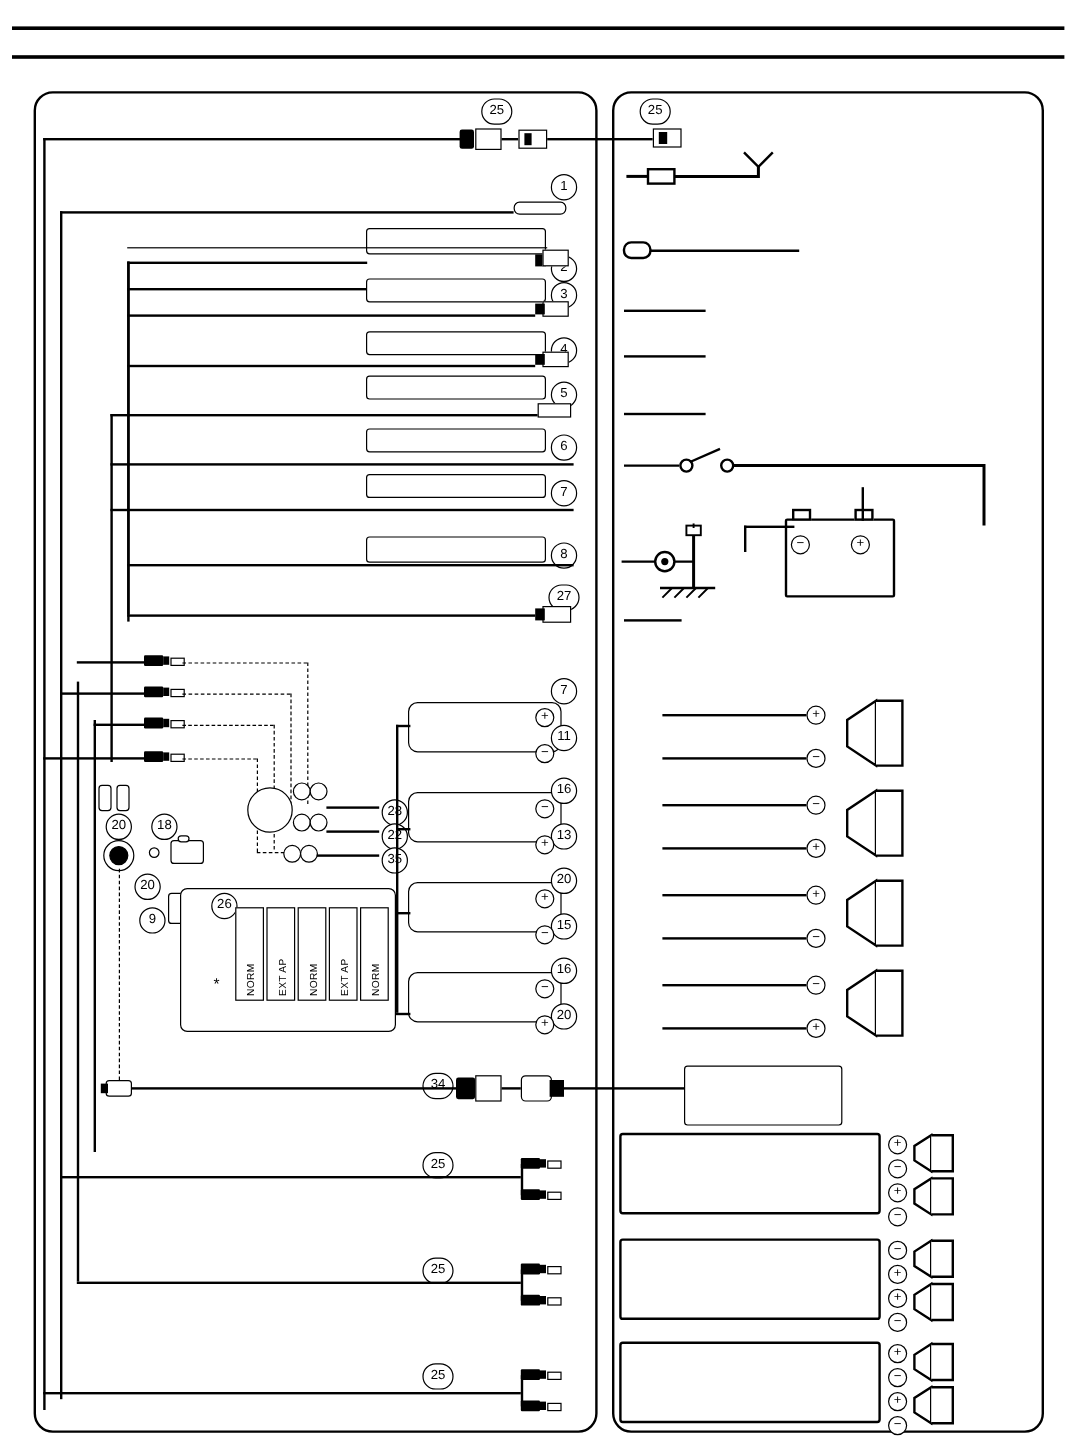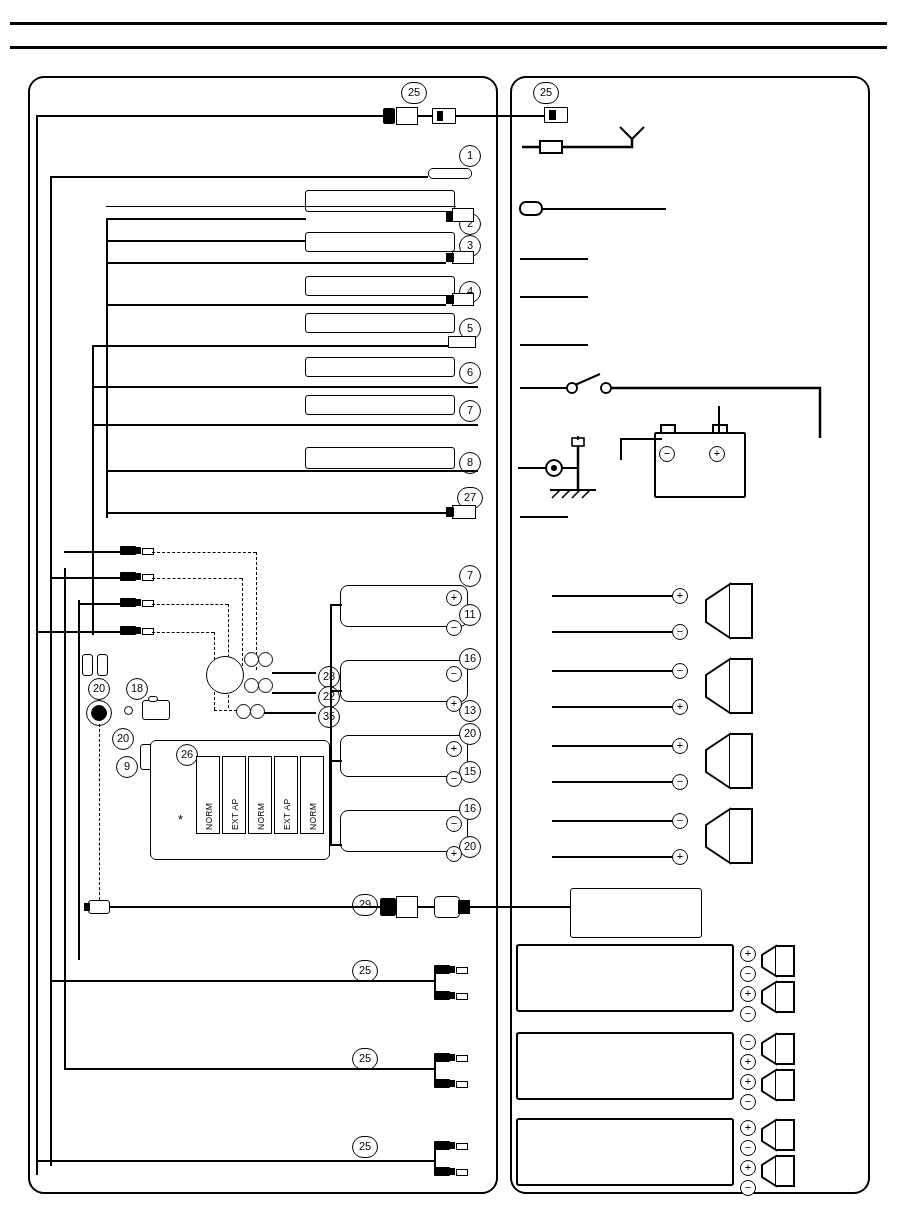--- a/index.html
+++ b/index.html
@@ -260,21 +260,21 @@
   <div class="sw-label" style="left:256px;top:830px;">NORM</div>
   <div class="sw-label" style="left:282px;top:830px;">EXT AP</div>
   <div class="sw-label" style="left:308px;top:830px;">NORM</div>
 
   <div class="conn rnd" style="left:340px;top:585px;width:128px;height:42px;"></div>
   <div class="num" style="left:459px;top:565px;">7</div>
   <div class="num" style="left:459px;top:604px;">11</div>
 
   <div class="conn rnd" style="left:340px;top:660px;width:128px;height:42px;"></div>
   <div class="num" style="left:459px;top:648px;">16</div>
-  <div class="num" style="left:459px;top:700px;">13</div>
+  <div class="num" style="left:459px;top:686px;">13</div>
 
   <div class="conn rnd" style="left:340px;top:735px;width:128px;height:42px;"></div>
   <div class="num" style="left:459px;top:723px;">20</div>
   <div class="num" style="left:459px;top:761px;">15</div>
 
   <div class="conn rnd" style="left:340px;top:810px;width:128px;height:42px;"></div>
   <div class="num" style="left:459px;top:798px;">16</div>
   <div class="num" style="left:459px;top:836px;">20</div>
 
   <div class="polarity" style="left:446px;top:590px;">+</div>
@@ -285,21 +285,21 @@
   <div class="polarity" style="left:446px;top:771px;">−</div>
   <div class="polarity" style="left:446px;top:816px;">−</div>
   <div class="polarity" style="left:446px;top:846px;">+</div>
 
   <div class="w wh" style="left:330px;top:604px;width:12px;"></div>
   <div class="w wh" style="left:330px;top:690px;width:12px;"></div>
   <div class="w wh" style="left:330px;top:760px;width:12px;"></div>
   <div class="w wv" style="left:330px;top:604px;height:240px;"></div>
   <div class="w wh" style="left:330px;top:844px;width:12px;"></div>
 
-  <div class="num wide" style="left:352px;top:894px;">29</div>
+  <div class="num wide" style="left:352px;top:894px;">34</div>
   <div class="conn" style="left:88px;top:900px;width:22px;height:14px;"></div>
   <div class="plug-dark" style="left:84px;top:903px;width:6px;height:8px;"></div>
   <div class="w w2h" style="left:110px;top:906px;width:270px;"></div>
   <div class="plug-dark" style="left:380px;top:898px;width:16px;height:18px;border-radius:2px;"></div>
   <div class="plug" style="left:396px;top:896px;width:22px;height:22px;"></div>
   <div class="w w2h" style="left:418px;top:906px;width:16px;"></div>
   <div class="plug" style="left:434px;top:896px;width:26px;height:22px;border-radius:4px;"></div>
   <div class="plug-dark" style="left:458px;top:900px;width:12px;height:14px;"></div>
   <div class="w w2h" style="left:470px;top:906px;width:100px;"></div>
 

